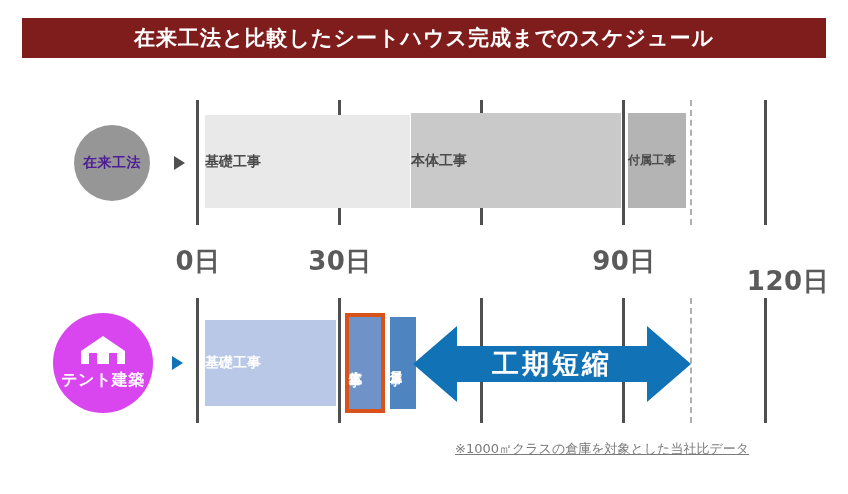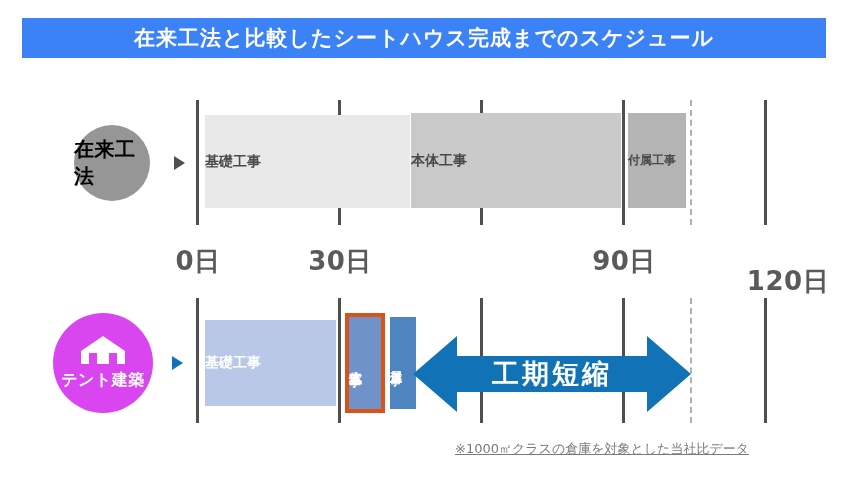--- a/index.html
+++ b/index.html
@@ -16,21 +16,21 @@
     color: #4a4a4a;
   }
 
   
   #title-bar {
     position: absolute;
     left: 22px;
     top: 18px;
     width: 804px;
     height: 40px;
-    background: #3b82f6;
+    background: #7f1d1d;
     display: flex;
     align-items: center;
     justify-content: center;
   }
   #title-text {
     color: #ffffff;
     font-size: 21px;
     font-weight: bold;
     letter-spacing: 1px;
     white-space: nowrap;
@@ -78,22 +78,22 @@
     justify-content: center;
   }
   #badge-conventional {
     left: 74px;
     top: 125px;
     width: 76px;
     height: 76px;
     background: #969696;
   }
   #badge-conventional-label {
-    color: #000000;
-    font-size: 20px;
+    color: #4c1d95;
+    font-size: 14px;
     font-weight: bold;
     letter-spacing: 0.5px;
   }
   #badge-tent {
     left: 53px;
     top: 313px;
     width: 100px;
     height: 100px;
     background: #d946ef;
   }
@@ -181,21 +181,21 @@
   #bar-bot-aux {
     left: 390px; top: 317px; width: 26px; height: 92px;
     background: #4e85c1;
   }
   #bar-bot-aux .bar-label { color: #ffffff; font-size: 12px; }
 
   
   #reduction-arrow {
     position: absolute;
     left: 413px;
-    top: 328px;
+    top: 318px;
     width: 278px;
     height: 92px;
   }
   #reduction-arrow svg { display: block; }
   #reduction-arrow-label {
     position: absolute;
     left: 0; top: 0;
     width: 278px; height: 92px;
     display: flex;
     align-items: center;

